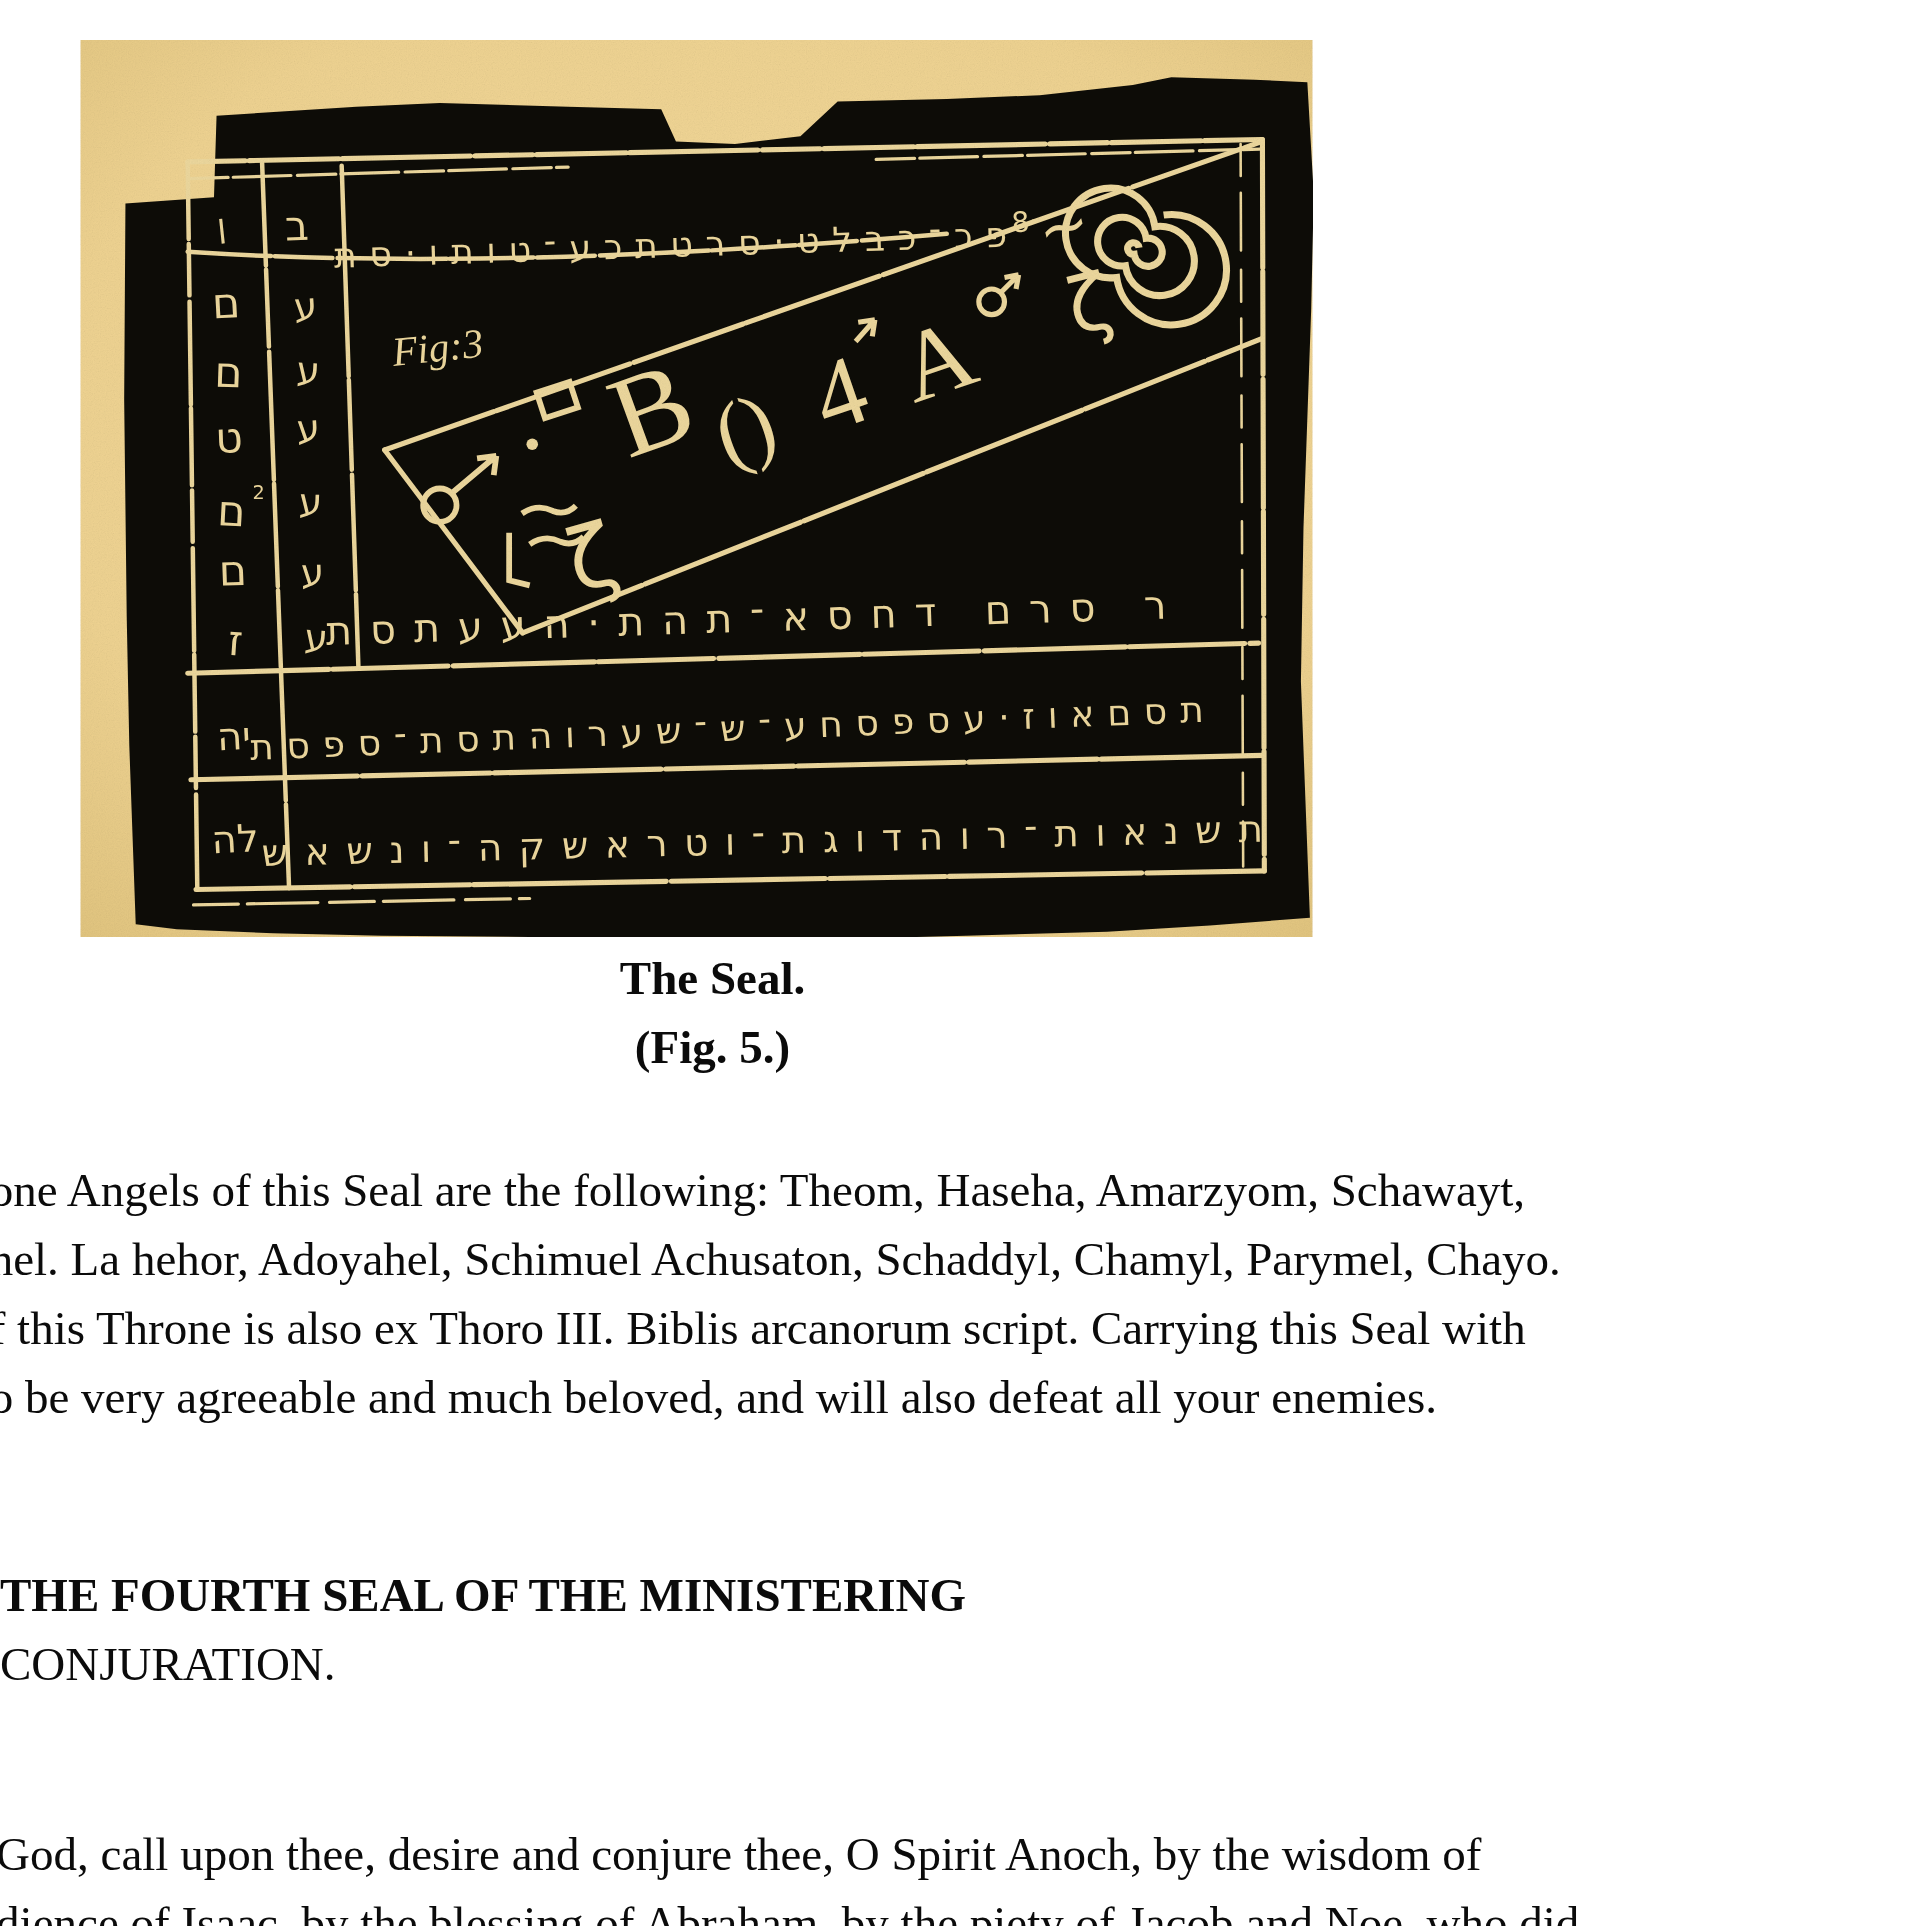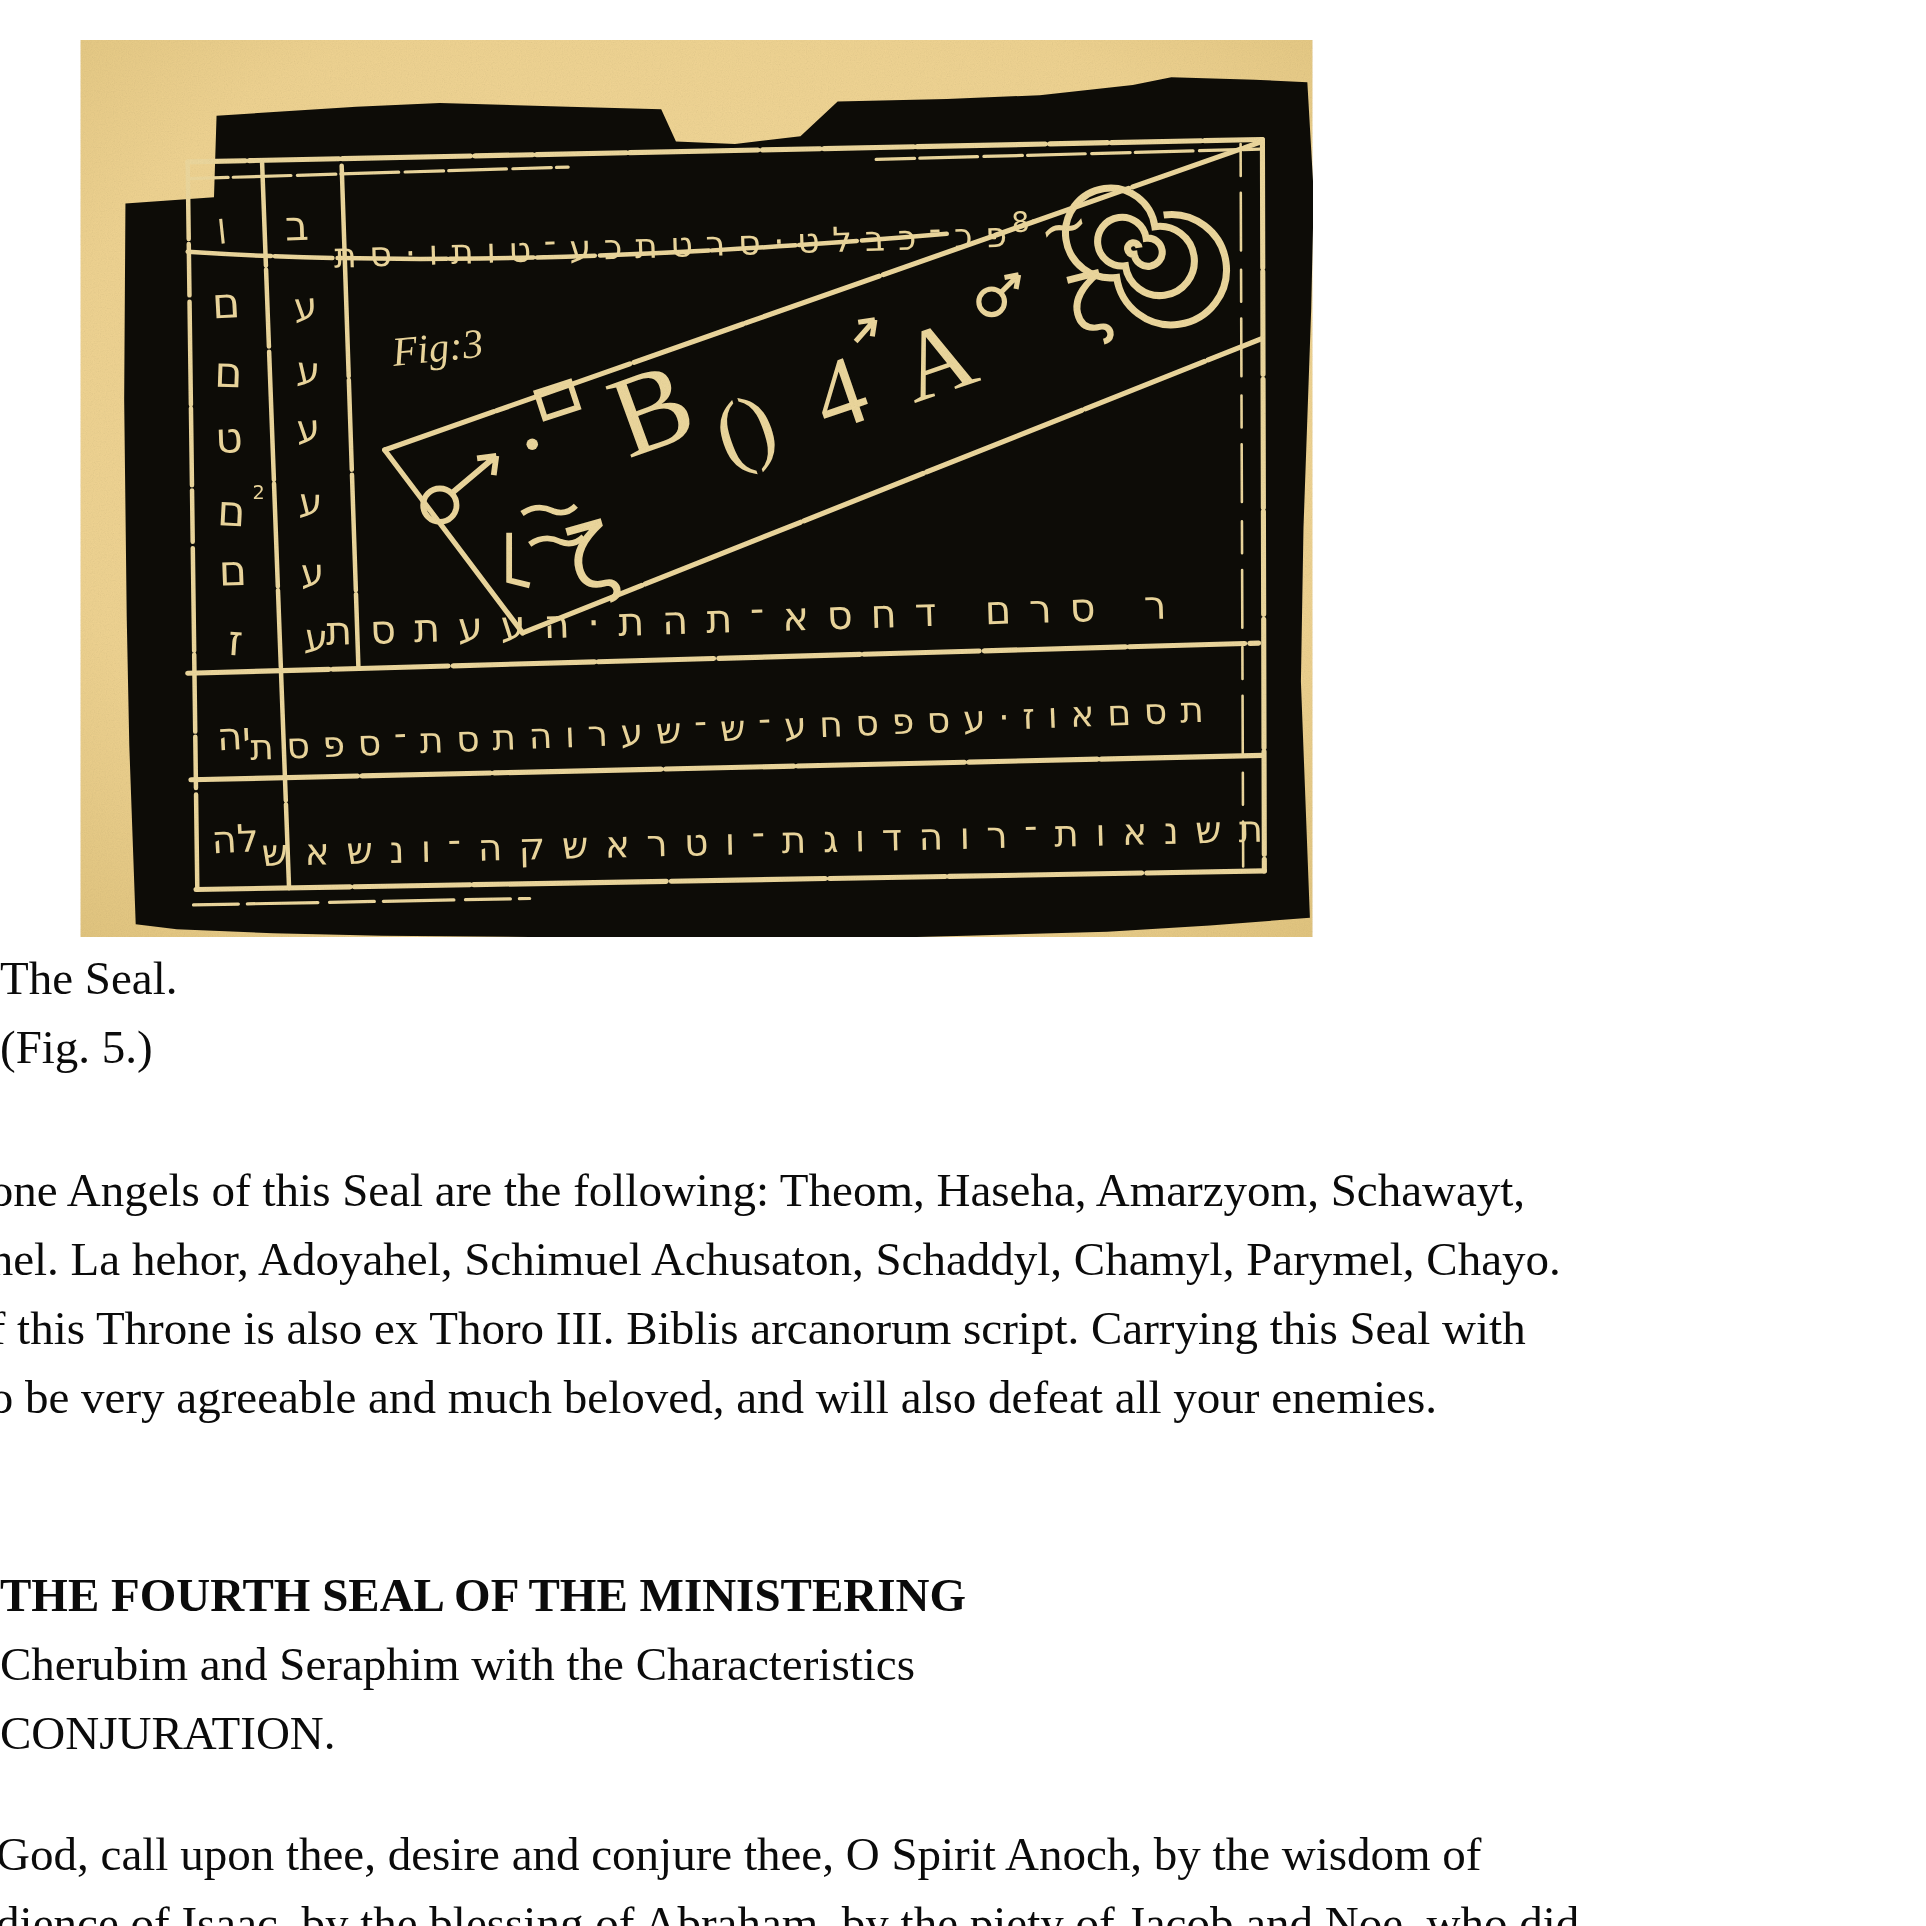--- a/index.html
+++ b/index.html
@@ -5,22 +5,22 @@
   html,body{margin:0;padding:0;background:#fff;}
   .page{
     position:relative;width:1926px;height:1926px;background:#ffffff;
     overflow:hidden;font-family:"Liberation Serif","DejaVu Serif",serif;color:#0b0b0b;
   }
   .seal-figure{
     position:absolute;left:80px;top:40px;width:1233px;height:897px;margin:0;
   }
   .seal-figure svg{display:block;width:100%;height:100%;}
   .caption{
-    position:absolute;left:0;top:944px;width:1425px;
-    font-size:47px;line-height:69px;white-space:nowrap;
+    position:absolute;left:0;top:944px;width:1425px;text-align:center;
+    font-size:47px;line-height:69px;white-space:nowrap;font-weight:bold;
   }
   .para{position:absolute;font-size:47px;line-height:69px;white-space:nowrap;}
   .para1{left:-10.3px;top:1156px;}
   .para2{left:-3.9px;top:1820px;}
   .heading{
     position:absolute;left:0;top:1561px;width:1432px;text-align:left;
     font-size:47px;line-height:69px;white-space:nowrap;
   }
   .h-bold{font-weight:bold;}
   
@@ -140,21 +140,20 @@
 
   <div class="para para1">
     <div class="tline">one Angels of this Seal are the following: Theom, Haseha, Amarzyom, Schawayt,</div>
     <div class="tline">nel. La hehor, Adoyahel, Schimuel Achusaton, Schaddyl, Chamyl, Parymel, Chayo.</div>
     <div class="tline">f this Throne is also ex Thoro III. Biblis arcanorum script. Carrying this Seal with</div>
     <div class="tline">o be very agreeable and much beloved, and will also defeat all your enemies.</div>
   </div>
 
   <div class="heading">
     <div class="h-bold">THE FOURTH SEAL OF THE MINISTERING</div>
-    <div>Cherubim and Seraphim with the Characteristics</div>
     <div>CONJURATION.</div>
   </div>
 
   <div class="para para2">
     <div class="tline">God, call upon thee, desire and conjure thee, O Spirit Anoch, by the wisdom of</div>
     <div class="tline">dience of Isaac, by the blessing of Abraham, by the piety of Jacob and Noe, who did</div>
   </div>
 
 </div>
 

